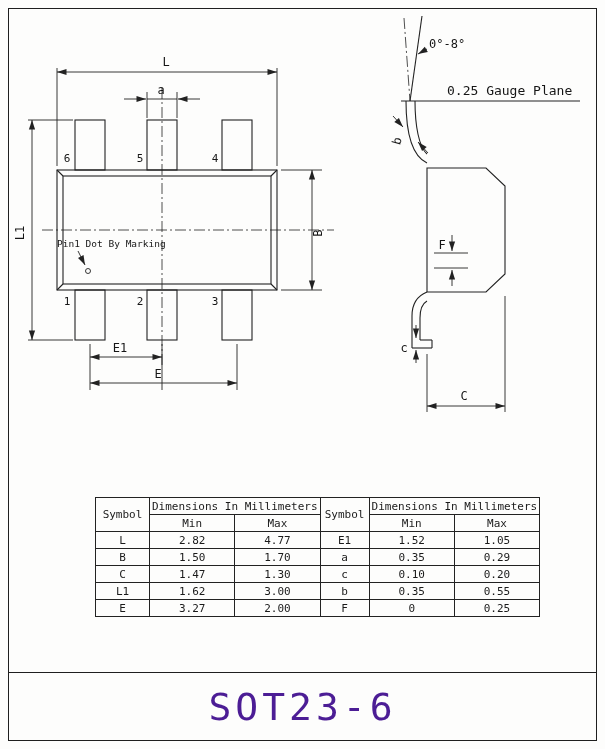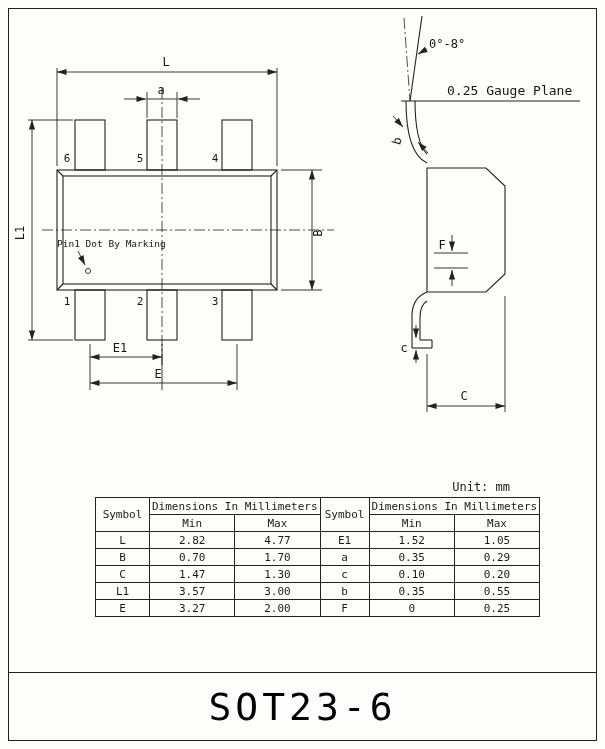--- a/index.html
+++ b/index.html
@@ -35,21 +35,21 @@
     border:1.5px solid #222; background:#fdfdfc;padding-left:36px;
   }
   table.dims td {
     border:1px solid #222; text-align:center; vertical-align:middle;
     height:17px; padding:0 2px; overflow:hidden; white-space:nowrap;
   }
   .title-block {
     position:absolute; left:8px; top:672px; width:589px; height:69px;
     display:flex; align-items:center; justify-content:center;
   }
-  .title-text { font-size:38px; letter-spacing:4px; color:#000000; }
+  .title-text { font-size:38px; letter-spacing:4px; color:#4c1d95; }
 </style>
 </head>
 <body>
 
 <div class="sheet">
 
   <svg class="drawing" width="605" height="470" viewBox="0 0 605 470">
     <defs>
       <marker id="arr" viewBox="0 0 10 8" refX="9.5" refY="4" markerWidth="11" markerHeight="8" orient="auto-start-reverse" markerUnits="userSpaceOnUse">
         <path d="M0,0.9 L9.5,4 L0,7.1 Z" fill="#222"></path>
@@ -187,21 +187,20 @@
 
       <g class="thin">
         <line x1="427" y1="354" x2="427" y2="412"></line>
         <line x1="505" y1="296" x2="505" y2="412"></line>
         <line x1="427" y1="406" x2="505" y2="406" marker-start="url(#arr)" marker-end="url(#arr)"></line>
         <text x="464" y="400" text-anchor="middle">C</text>
       </g>
     </g>
   </svg>
 
-  <div class="unit-label">Unit: mm</div>
 
   <table class="dims">
     <colgroup>
       <col style="width:54px">
         <col style="width:78px">
         <col style="width:78px">
       <col style="width:49px">
         <col style="width:78px">
         <col style="width:78px">
     </colgroup>
@@ -221,37 +220,37 @@
       <tr>
         <td>L</td>
         <td>2.82</td>
         <td>4.77</td>
         <td>E1</td>
         <td>1.52</td>
         <td>1.05</td>
       </tr>
       <tr>
         <td>B</td>
-        <td>0.70</td>
+        <td>1.50</td>
         <td>1.70</td>
         <td>a</td>
         <td>0.35</td>
         <td>0.29</td>
       </tr>
       <tr>
         <td>C</td>
         <td>1.47</td>
         <td>1.30</td>
         <td>c</td>
         <td>0.10</td>
         <td>0.20</td>
       </tr>
       <tr>
         <td>L1</td>
-        <td>3.57</td>
+        <td>1.62</td>
         <td>3.00</td>
         <td>b</td>
         <td>0.35</td>
         <td>0.55</td>
       </tr>
       <tr>
         <td>E</td>
         <td>3.27</td>
         <td>2.00</td>
         <td>F</td>

